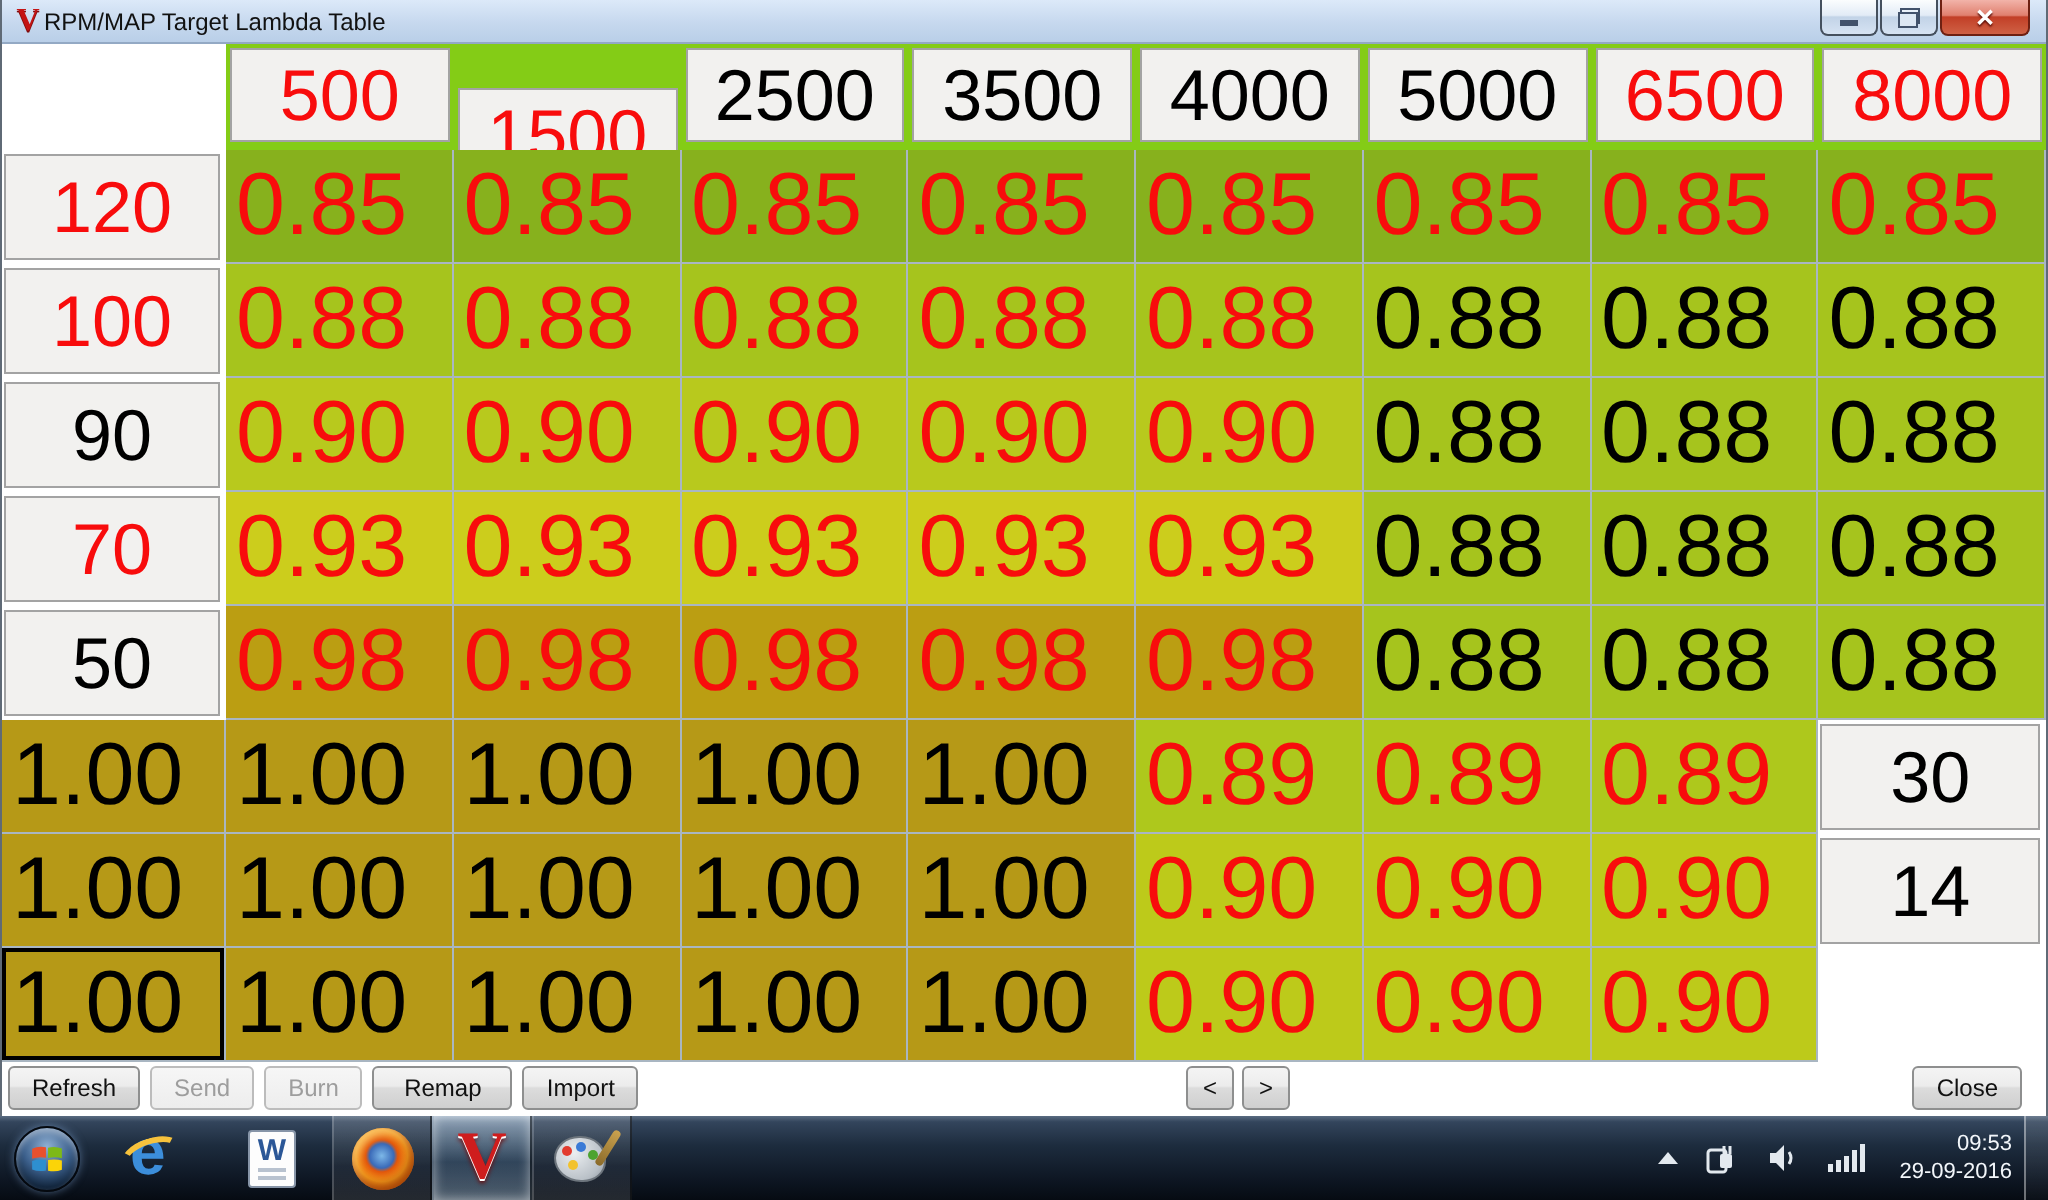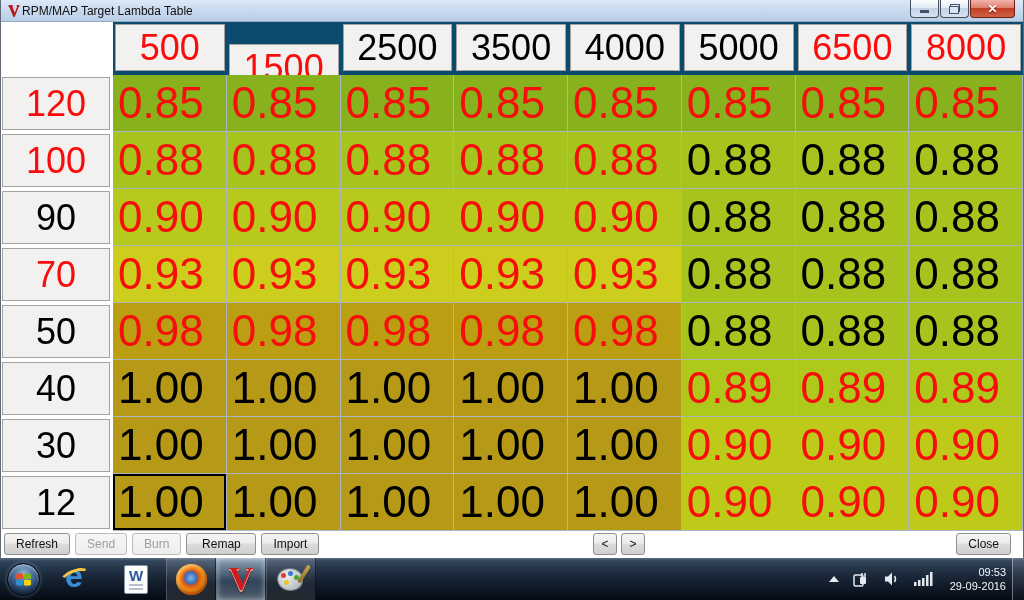--- a/index.html
+++ b/index.html
@@ -26,21 +26,21 @@
   .glyph-restore { position:relative; width:11px; height:10px; }
   .glyph-restore::before { content:""; position:absolute; top:0; right:0; width:8px; height:6px; border:1px solid #42526b; }
   .glyph-restore::after { content:""; position:absolute; bottom:0; left:0; width:8px; height:6px; border:1px solid #42526b; background:#dde7f3; }
   .glyph-x { color:#fff; font-size:12px; font-weight:bold; text-shadow:0 1px 1px #5d0f08; }
 
   
   .grid { display:grid; width:1022px; height:509px;
           grid-template-columns:112px repeat(8,1fr);
           grid-template-rows:53px repeat(8,57px); background:#fff; }
   .corner { background:#fff; }
-  .hdr-wrap { padding:2px 2px 4px 2px; background:#0c4a6e; }
+  .hdr-wrap { padding:2px 2px 4px 2px; background:#84cc16; }
   .rowhdr-wrap { padding:2px 3px 2px 1px; background:#fff; }
   .hdr-box { width:100%; height:100%; background:#f2f1ef; border:1px solid #a3a3a3;
              display:flex; align-items:center; justify-content:center;
              font-size:36px; letter-spacing:0px; }
   .cell { display:flex; align-items:center; padding-left:5px; font-size:44px;
           border-right:1px solid #a9b6c2; border-bottom:1px solid #a9b6c2; }
   .cell.selected { box-shadow:inset 0 0 0 2px #000; }
 
   
   .toolbar { position:relative; height:36px; background:#fff; padding:2px 0 0 3px; display:flex; gap:5px; }
@@ -204,44 +204,41 @@
           <div class="hdr-box" style="color: rgb(0, 0, 0);">50</div>
         </div>
         <div class="cell" style="background: rgb(187, 158, 18); color: rgb(248, 12, 12);">0.98</div>
         <div class="cell" style="background: rgb(187, 158, 18); color: rgb(248, 12, 12);">0.98</div>
         <div class="cell" style="background: rgb(187, 158, 18); color: rgb(248, 12, 12);">0.98</div>
         <div class="cell" style="background: rgb(187, 158, 18); color: rgb(248, 12, 12);">0.98</div>
         <div class="cell" style="background: rgb(187, 158, 18); color: rgb(248, 12, 12);">0.98</div>
         <div class="cell" style="background: rgb(166, 196, 29); color: rgb(0, 0, 0);">0.88</div>
         <div class="cell" style="background: rgb(166, 196, 29); color: rgb(0, 0, 0);">0.88</div>
         <div class="cell" style="background: rgb(166, 196, 29); color: rgb(0, 0, 0);">0.88</div>
-        <div class="rowhdr-wrap">
-          <div class="hdr-box" style="color: rgb(0, 0, 0);">40</div>
-        </div>
         <div class="cell" style="background: rgb(182, 153, 23); color: rgb(0, 0, 0);">1.00</div>
         <div class="cell" style="background: rgb(182, 153, 23); color: rgb(0, 0, 0);">1.00</div>
         <div class="cell" style="background: rgb(182, 153, 23); color: rgb(0, 0, 0);">1.00</div>
         <div class="cell" style="background: rgb(182, 153, 23); color: rgb(0, 0, 0);">1.00</div>
         <div class="cell" style="background: rgb(182, 153, 23); color: rgb(0, 0, 0);">1.00</div>
         <div class="cell" style="background: rgb(174, 200, 28); color: rgb(248, 12, 12);">0.89</div>
         <div class="cell" style="background: rgb(174, 200, 28); color: rgb(248, 12, 12);">0.89</div>
         <div class="cell" style="background: rgb(174, 200, 28); color: rgb(248, 12, 12);">0.89</div>
         <div class="rowhdr-wrap">
           <div class="hdr-box" style="color: rgb(0, 0, 0);">30</div>
         </div>
         <div class="cell" style="background: rgb(182, 153, 23); color: rgb(0, 0, 0);">1.00</div>
         <div class="cell" style="background: rgb(182, 153, 23); color: rgb(0, 0, 0);">1.00</div>
         <div class="cell" style="background: rgb(182, 153, 23); color: rgb(0, 0, 0);">1.00</div>
         <div class="cell" style="background: rgb(182, 153, 23); color: rgb(0, 0, 0);">1.00</div>
         <div class="cell" style="background: rgb(182, 153, 23); color: rgb(0, 0, 0);">1.00</div>
         <div class="cell" style="background: rgb(189, 202, 26); color: rgb(248, 12, 12);">0.90</div>
         <div class="cell" style="background: rgb(189, 202, 26); color: rgb(248, 12, 12);">0.90</div>
         <div class="cell" style="background: rgb(189, 202, 26); color: rgb(248, 12, 12);">0.90</div>
         <div class="rowhdr-wrap">
-          <div class="hdr-box" style="color: rgb(0, 0, 0);">12</div>
+          <div class="hdr-box" style="color: rgb(0, 0, 0);">14</div>
         </div>
         <div class="cell selected" style="background: rgb(182, 153, 23); color: rgb(0, 0, 0);">1.00</div>
         <div class="cell" style="background: rgb(182, 153, 23); color: rgb(0, 0, 0);">1.00</div>
         <div class="cell" style="background: rgb(182, 153, 23); color: rgb(0, 0, 0);">1.00</div>
         <div class="cell" style="background: rgb(182, 153, 23); color: rgb(0, 0, 0);">1.00</div>
         <div class="cell" style="background: rgb(182, 153, 23); color: rgb(0, 0, 0);">1.00</div>
         <div class="cell" style="background: rgb(189, 202, 26); color: rgb(248, 12, 12);">0.90</div>
         <div class="cell" style="background: rgb(189, 202, 26); color: rgb(248, 12, 12);">0.90</div>
         <div class="cell" style="background: rgb(189, 202, 26); color: rgb(248, 12, 12);">0.90</div>
       </div>

